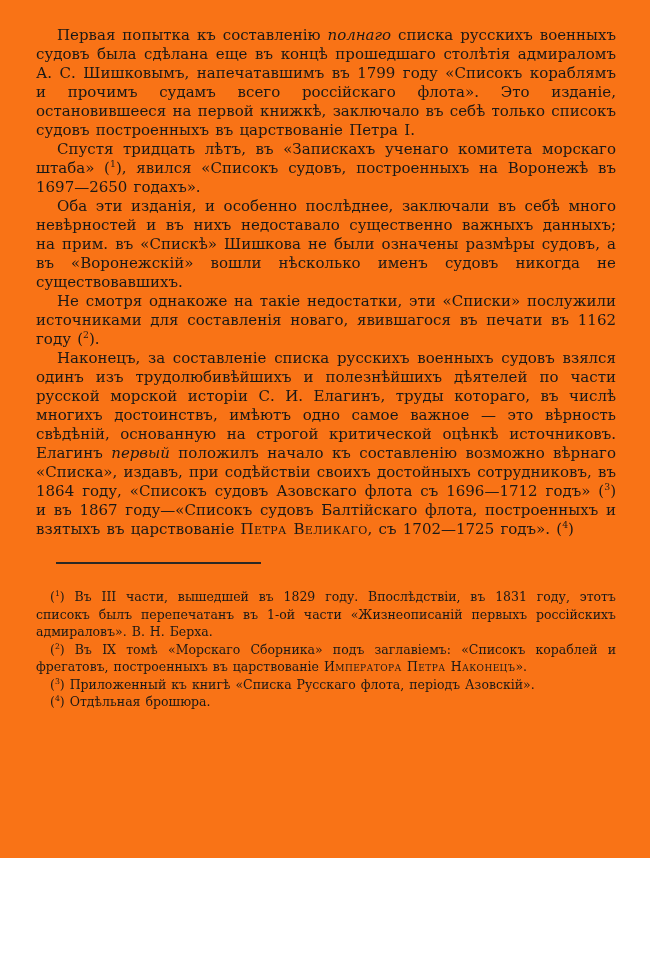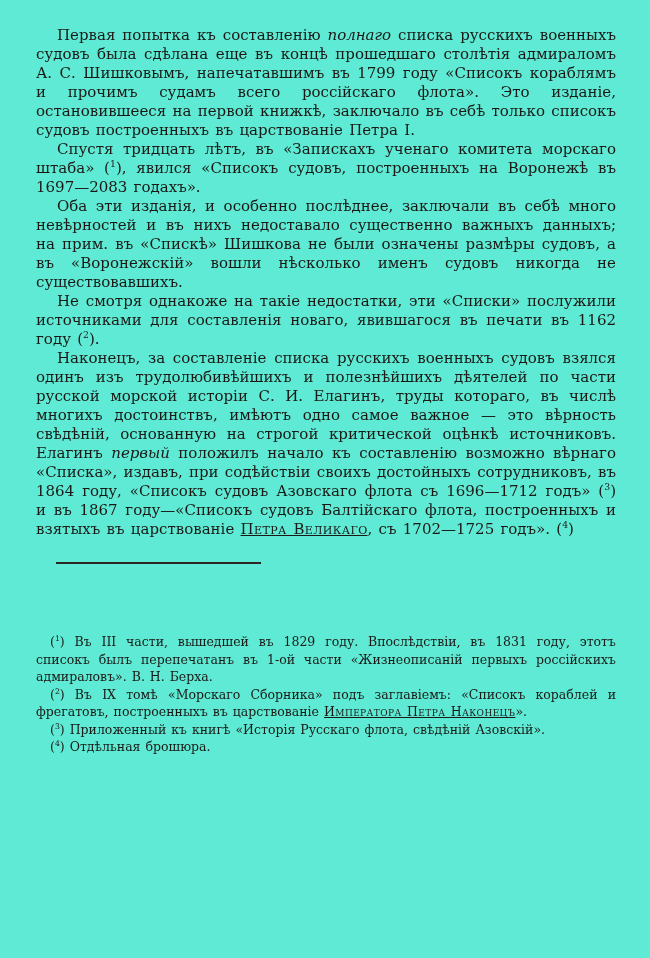--- a/index.html
+++ b/index.html
@@ -10,71 +10,71 @@
   body {
     width: 650px;
     height: 958px;
     overflow: hidden;
     font-family: "DejaVu Serif", "Liberation Serif", serif;
     color: #1b1916;
   }
   .page {
     box-sizing: border-box;
     width: 650px;
-    height: 958px;
+    height: 858px;
     padding: 26px 34px 0 36px;
-    background: #5eead4;
+    background: #f97316;
   }
   .main-text p {
     margin: 0;
     font-size: 15px;
     line-height: 19px;
     text-align: justify;
     text-indent: 21px;
     word-spacing: 1.5px;
   }
   .footnote-separator {
     margin: 23px 0 0 20px;
     width: 205px;
     height: 2px;
     background: #2b2824;
     border: none;
   }
   .footnotes {
-    margin-top: 69px;
+    margin-top: 24px;
   }
   .footnotes p {
     margin: 0;
     font-size: 12.5px;
     line-height: 17.5px;
     text-align: justify;
     text-indent: 14px;
     word-spacing: 1px;
   }
   .i  { font-style: italic; }
-  .sc { font-variant: small-caps; letter-spacing: 0.4px; text-decoration: underline; }
+  .sc { font-variant: small-caps; letter-spacing: 0.4px; }
   sup {
     font-size: 0.62em;
     line-height: 0;
     vertical-align: super;
   }
 </style>
 </head>
 <body>
 
 <div class="page">
   <div class="main-text">
       <p><span>Первая попытка къ составленію </span><span class="i">полнаго</span><span> списка русскихъ военныхъ судовъ была сдѣлана еще въ концѣ прошедшаго столѣтія адмираломъ А. С. Шишковымъ, напечатавшимъ въ 1799 году «Списокъ кораблямъ и прочимъ судамъ всего россійскаго флота». Это изданіе, остановившееся на первой книжкѣ, заключало въ себѣ только списокъ судовъ построенныхъ въ царствованіе Петра I.</span></p>
-      <p><span>Спустя тридцать лѣтъ, въ «Запискахъ ученаго комитета морскаго штаба» (</span><sup>1</sup><span>), явился «Списокъ судовъ, построенныхъ на Воронежѣ въ 1697—2083 годахъ».</span></p>
+      <p><span>Спустя тридцать лѣтъ, въ «Запискахъ ученаго комитета морскаго штаба» (</span><sup>1</sup><span>), явился «Списокъ судовъ, построенныхъ на Воронежѣ въ 1697—2650 годахъ».</span></p>
       <p><span>Оба эти изданія, и особенно послѣднее, заключали въ себѣ много невѣрностей и въ нихъ недоставало существенно важныхъ данныхъ; на прим. въ «Спискѣ» Шишкова не были означены размѣры судовъ, а въ «Воронежскій» вошли нѣсколько именъ судовъ никогда не существовавшихъ.</span></p>
       <p><span>Не смотря однакоже на такіе недостатки, эти «Списки» послужили источниками для составленія новаго, явившагося въ печати въ 1162 году (</span><sup>2</sup><span>).</span></p>
       <p><span>Наконецъ, за составленіе списка русскихъ военныхъ судовъ взялся одинъ изъ трудолюбивѣйшихъ и полезнѣйшихъ дѣятелей по части русской морской исторіи С. И. Елагинъ, труды котораго, въ числѣ многихъ достоинствъ, имѣютъ одно самое важное — это вѣрность свѣдѣній, основанную на строгой критической оцѣнкѣ источниковъ. Елагинъ </span><span class="i">первый</span><span> положилъ начало къ составленію возможно вѣрнаго «Списка», издавъ, при содѣйствіи своихъ достойныхъ сотрудниковъ, въ 1864 году, «Списокъ судовъ Азовскаго флота съ 1696—1712 годъ» (</span><sup>3</sup><span>) и въ 1867 году—«Списокъ судовъ Балтійскаго флота, построенныхъ и взятыхъ въ царствованіе </span><span class="sc">Петра Великаго</span><span>, съ 1702—1725 годъ». (</span><sup>4</sup><span>)</span></p>
     </div>
 
   <div class="footnote-separator"></div>
 
   <div class="footnotes">
       <p><span>(</span><sup>1</sup><span>) Въ III части, вышедшей въ 1829 году. Впослѣдствіи, въ 1831 году, этотъ списокъ былъ перепечатанъ въ 1-ой части «Жизнеописаній первыхъ россійскихъ адмираловъ». В. Н. Берха.</span></p>
       <p><span>(</span><sup>2</sup><span>) Въ IX томѣ «Морскаго Сборника» подъ заглавіемъ: «Списокъ кораблей и фрегатовъ, построенныхъ въ царствованіе </span><span class="sc">Императора Петра Наконецъ</span><span>».</span></p>
-      <p><span>(</span><sup>3</sup><span>) Приложенный къ книгѣ «Исторія Русскаго флота, свѣдѣній Азовскій».</span></p>
+      <p><span>(</span><sup>3</sup><span>) Приложенный къ книгѣ «Списка Русскаго флота, періодъ Азовскій».</span></p>
       <p><span>(</span><sup>4</sup><span>) Отдѣльная брошюра.</span></p>
     </div>
 </div>
 
 </body></html>

